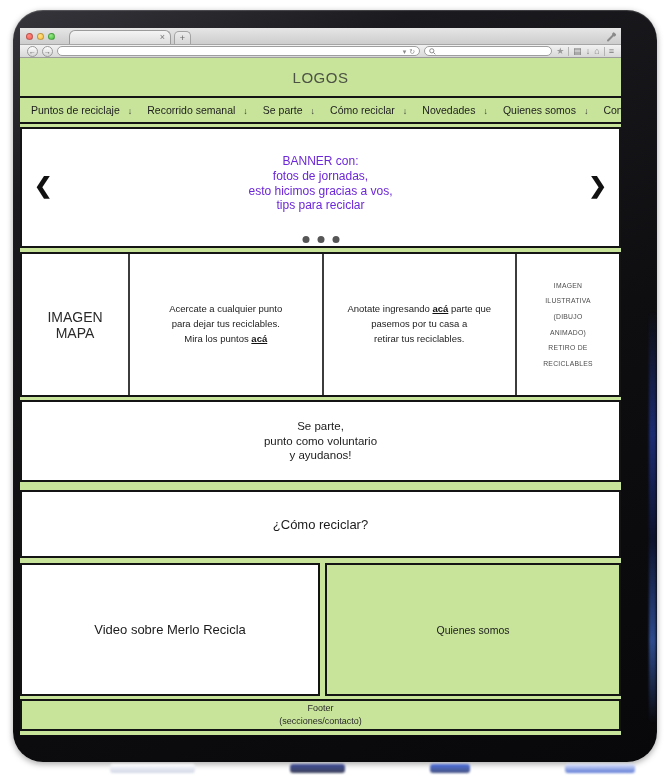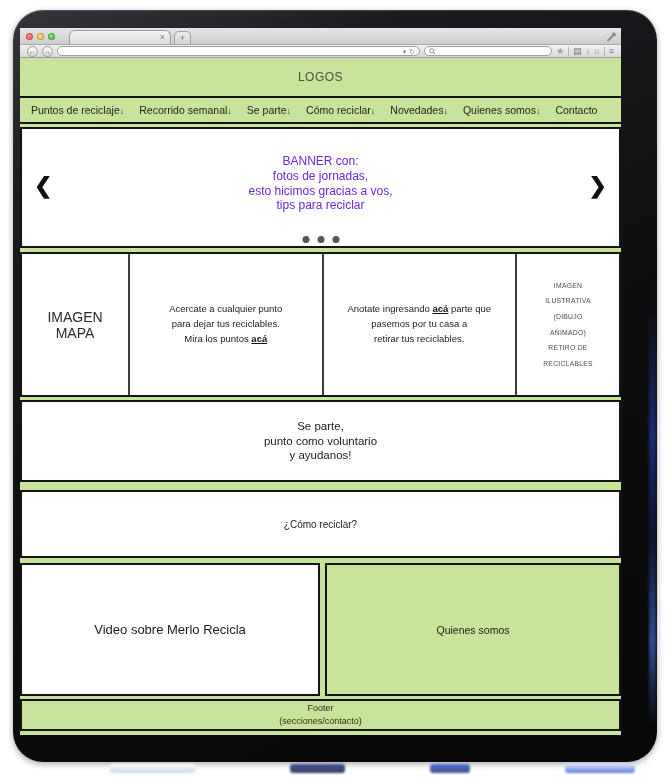--- a/index.html
+++ b/index.html
@@ -49,24 +49,24 @@
             display:flex; align-items:center; justify-content:flex-end; gap:3px; padding:0 4px; }
   .tiny-glyph { font-size:7px; color:#8a8a8a; line-height:1; }
   .searchbar { width:128px; height:10px; background:#fff; border:1px solid #9e9e9e; border-radius:6px;
                display:flex; align-items:center; padding:0 4px; }
   .chromeicon { font-size:9px; color:#777; line-height:1; }
   .vsep { width:1px; height:9px; background:#b3b3b3; }
 
   
   .site { height:677px; background:var(--green); display:flex; flex-direction:column; }
   .logos { height:38px; display:flex; align-items:center; justify-content:center;
-           font-size:12px; letter-spacing:.5px; color:#4c5244; }
+           font-size:15px; letter-spacing:.5px; color:#4c5244; }
   .mainnav { height:28px; background:var(--green); border-top:2px solid #141414; border-bottom:2px solid #141414;
              display:flex; align-items:center; gap:15px; padding:0 11px; font-size:10.5px; color:#1d1d1d; }
-  .navitem { display:flex; gap:0; align-items:baseline; cursor:default; white-space:nowrap; }
+  .navitem { display:flex; gap:8px; align-items:baseline; cursor:default; white-space:nowrap; }
   .navitem .arr { font-size:9px; color:#333; }
 
   .box { background:#fff; border:2px solid #141414; }
   .banner { height:121px; margin-top:3px; position:relative; display:flex; align-items:center; justify-content:center; }
   .banner-text { text-align:center; font-size:12px; line-height:1.22; color:#6d28d9; margin-top:-8px; }
   .chev { position:absolute; top:50%; transform:translateY(-58%); font-size:22px; font-weight:700; color:#111; }
   .chev.left { left:12px; } .chev.right { right:12px; }
   .dots { position:absolute; bottom:3px; left:50%; transform:translateX(-50%); display:flex; gap:8px; }
   .dot { width:7px; height:7px; border-radius:50%; background:#565656; }
 
@@ -74,21 +74,21 @@
   .card { display:flex; align-items:center; justify-content:center; text-align:center; padding:20px; }
   .card + .card { border-left:2px solid #3c3c3c; }
   .card-map { font-size:14px; color:#2a2a2a;border-radius:21px; }
   .card-body { font-size:9.5px; line-height:1.55; color:#222; }
   .card-illus { font-size:6.8px; line-height:2.3; letter-spacing:.25px; color:#4b4b4b; }
   .inline-link { font-weight:bold; text-decoration:underline; color:#111; }
 
   .join { height:82px; margin-top:3px; display:flex; align-items:center; justify-content:center;
           text-align:center; font-size:11.5px; line-height:1.3; color:#1b1b1b; }
   .how { height:68px; margin-top:8px; display:flex; align-items:center; justify-content:center;
-         font-size:10px; color:#1b1b1b; }
+         font-size:13px; color:#1b1b1b; }
 
   .bottomrow { margin-top:5px; height:133px; display:flex; gap:5px; }
   .videobox { width:300px; display:flex; align-items:center; justify-content:center; font-size:13px; color:#1b1b1b; }
   .aboutbox { flex:1; background:var(--green); display:flex; align-items:center; justify-content:center; font-size:10.5px; color:#1b1b1b; }
 
   .sitefooter { margin-top:3px; height:32px; background:var(--green); display:flex; flex-direction:column;
                 align-items:center; justify-content:center; font-size:9px; line-height:1.5; color:#2a2a2a; }
 </style>
 </head>
 <body>

